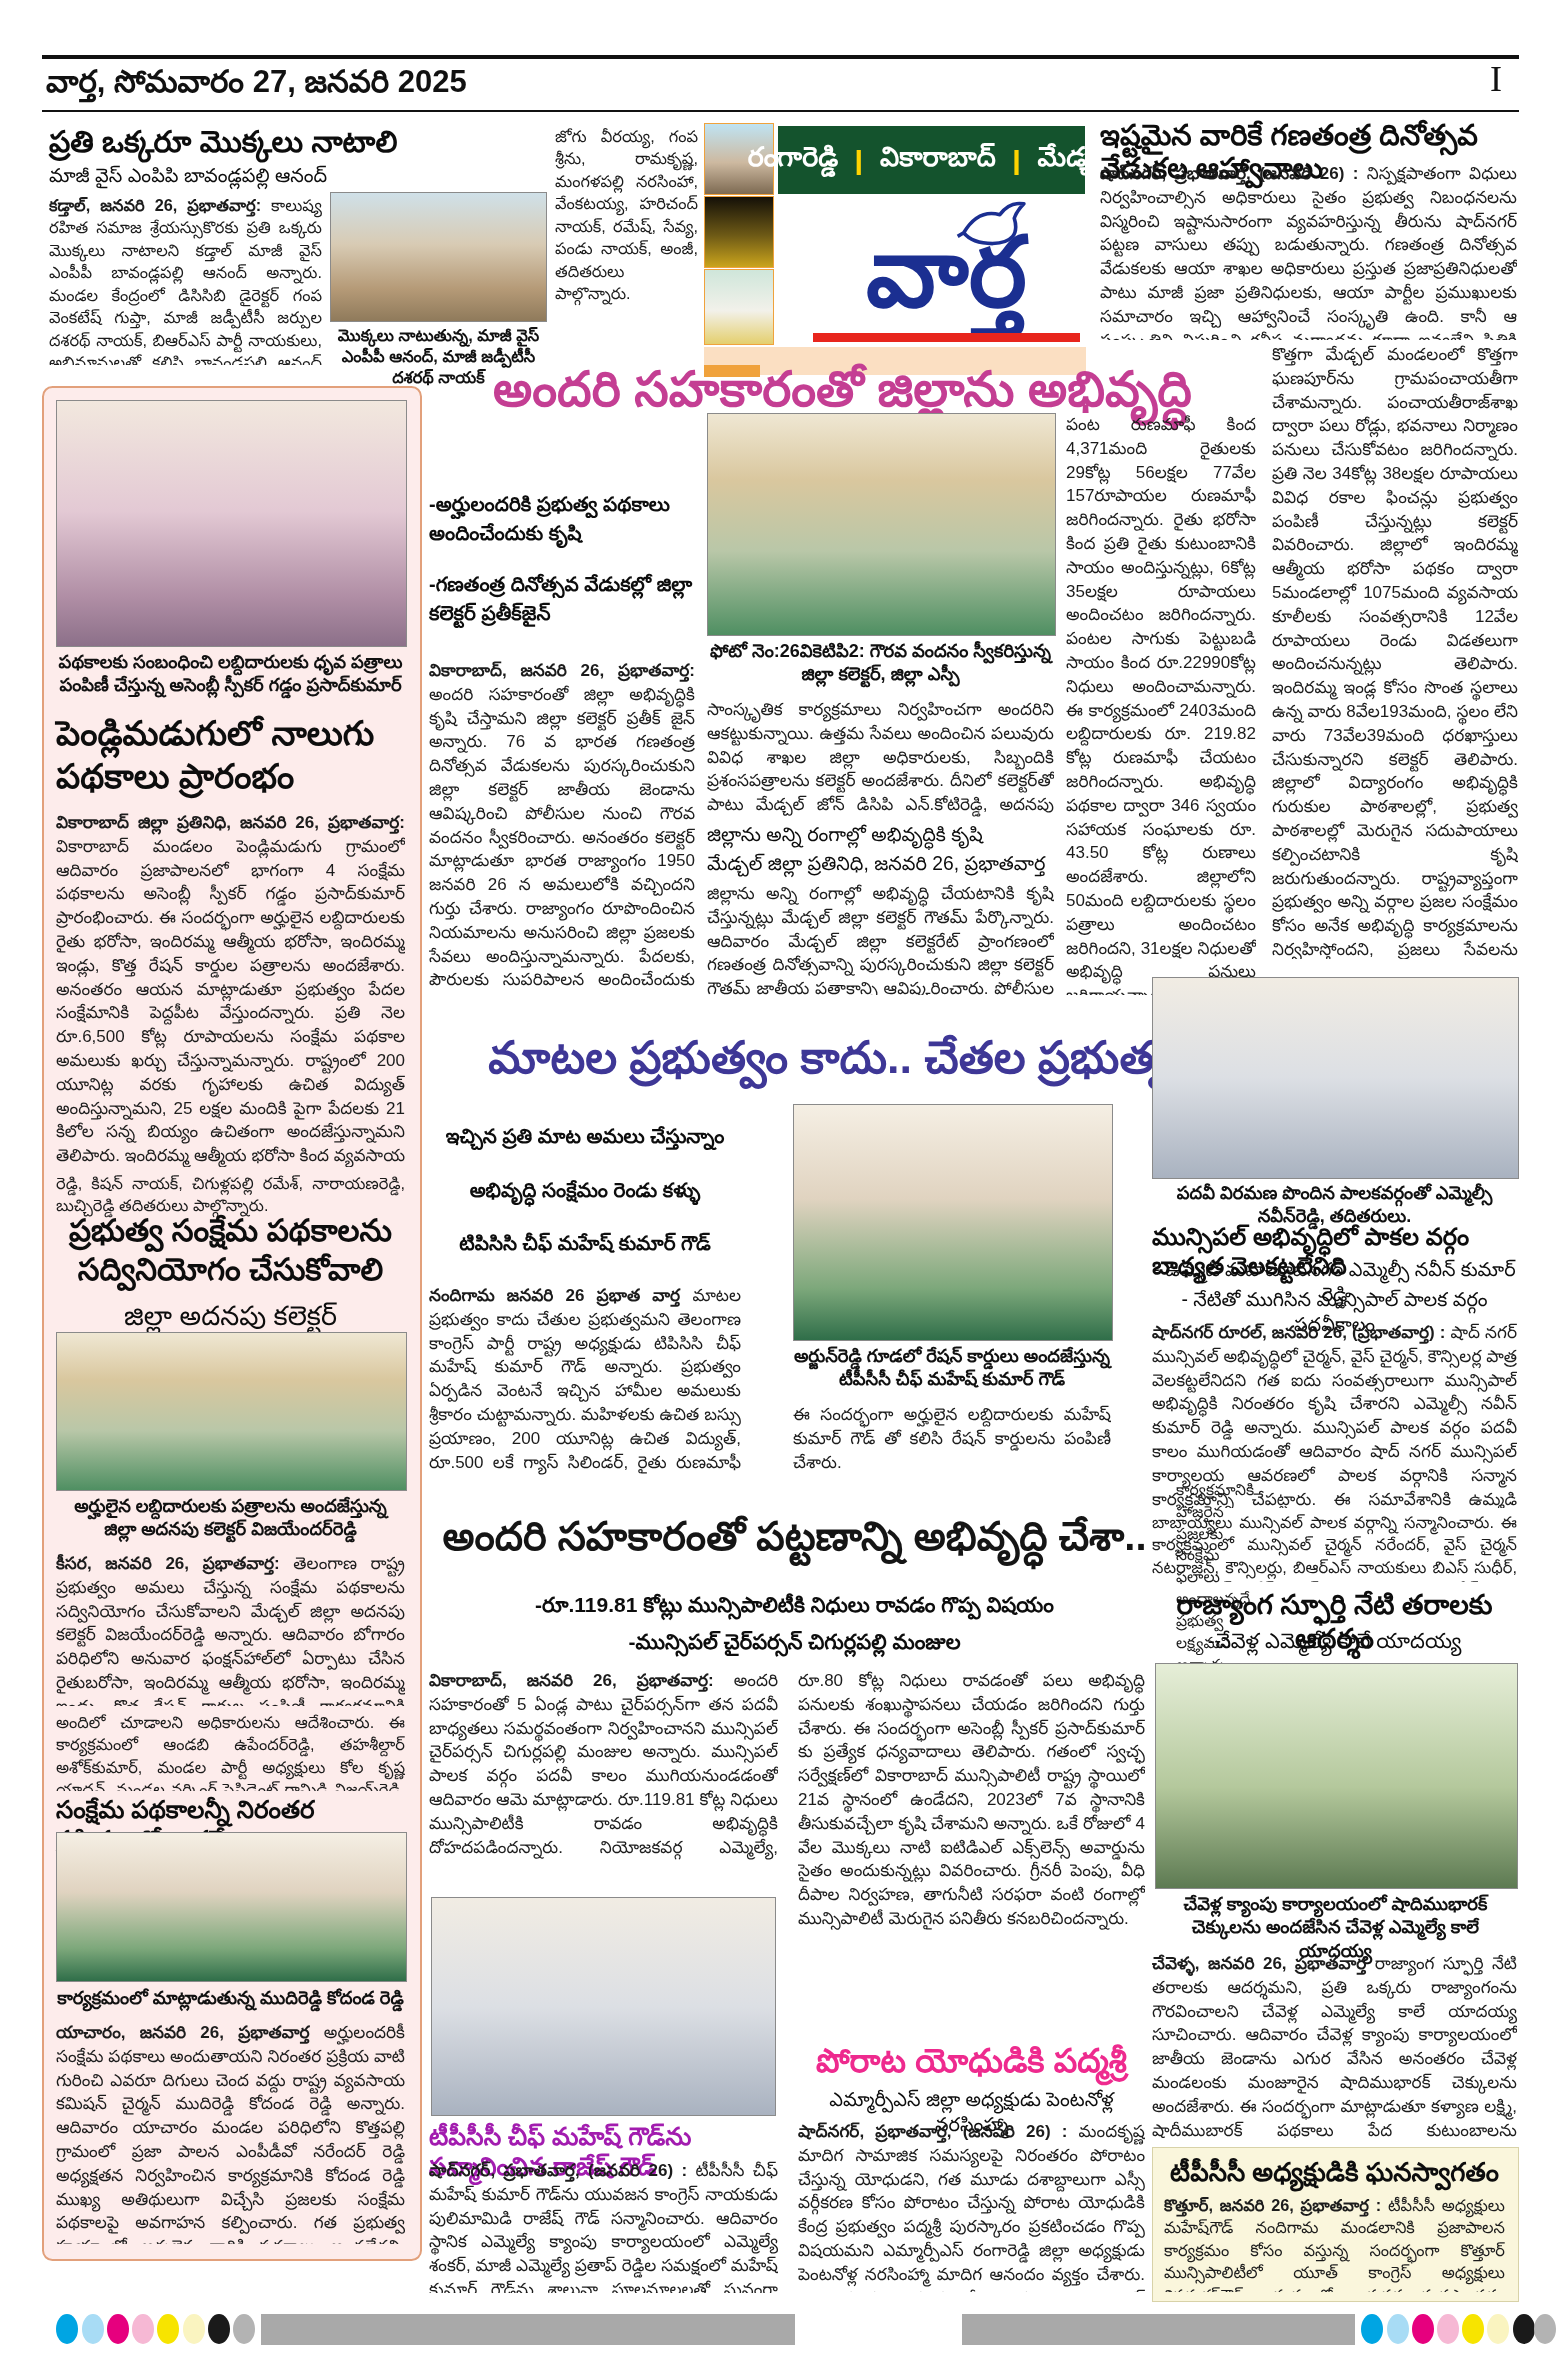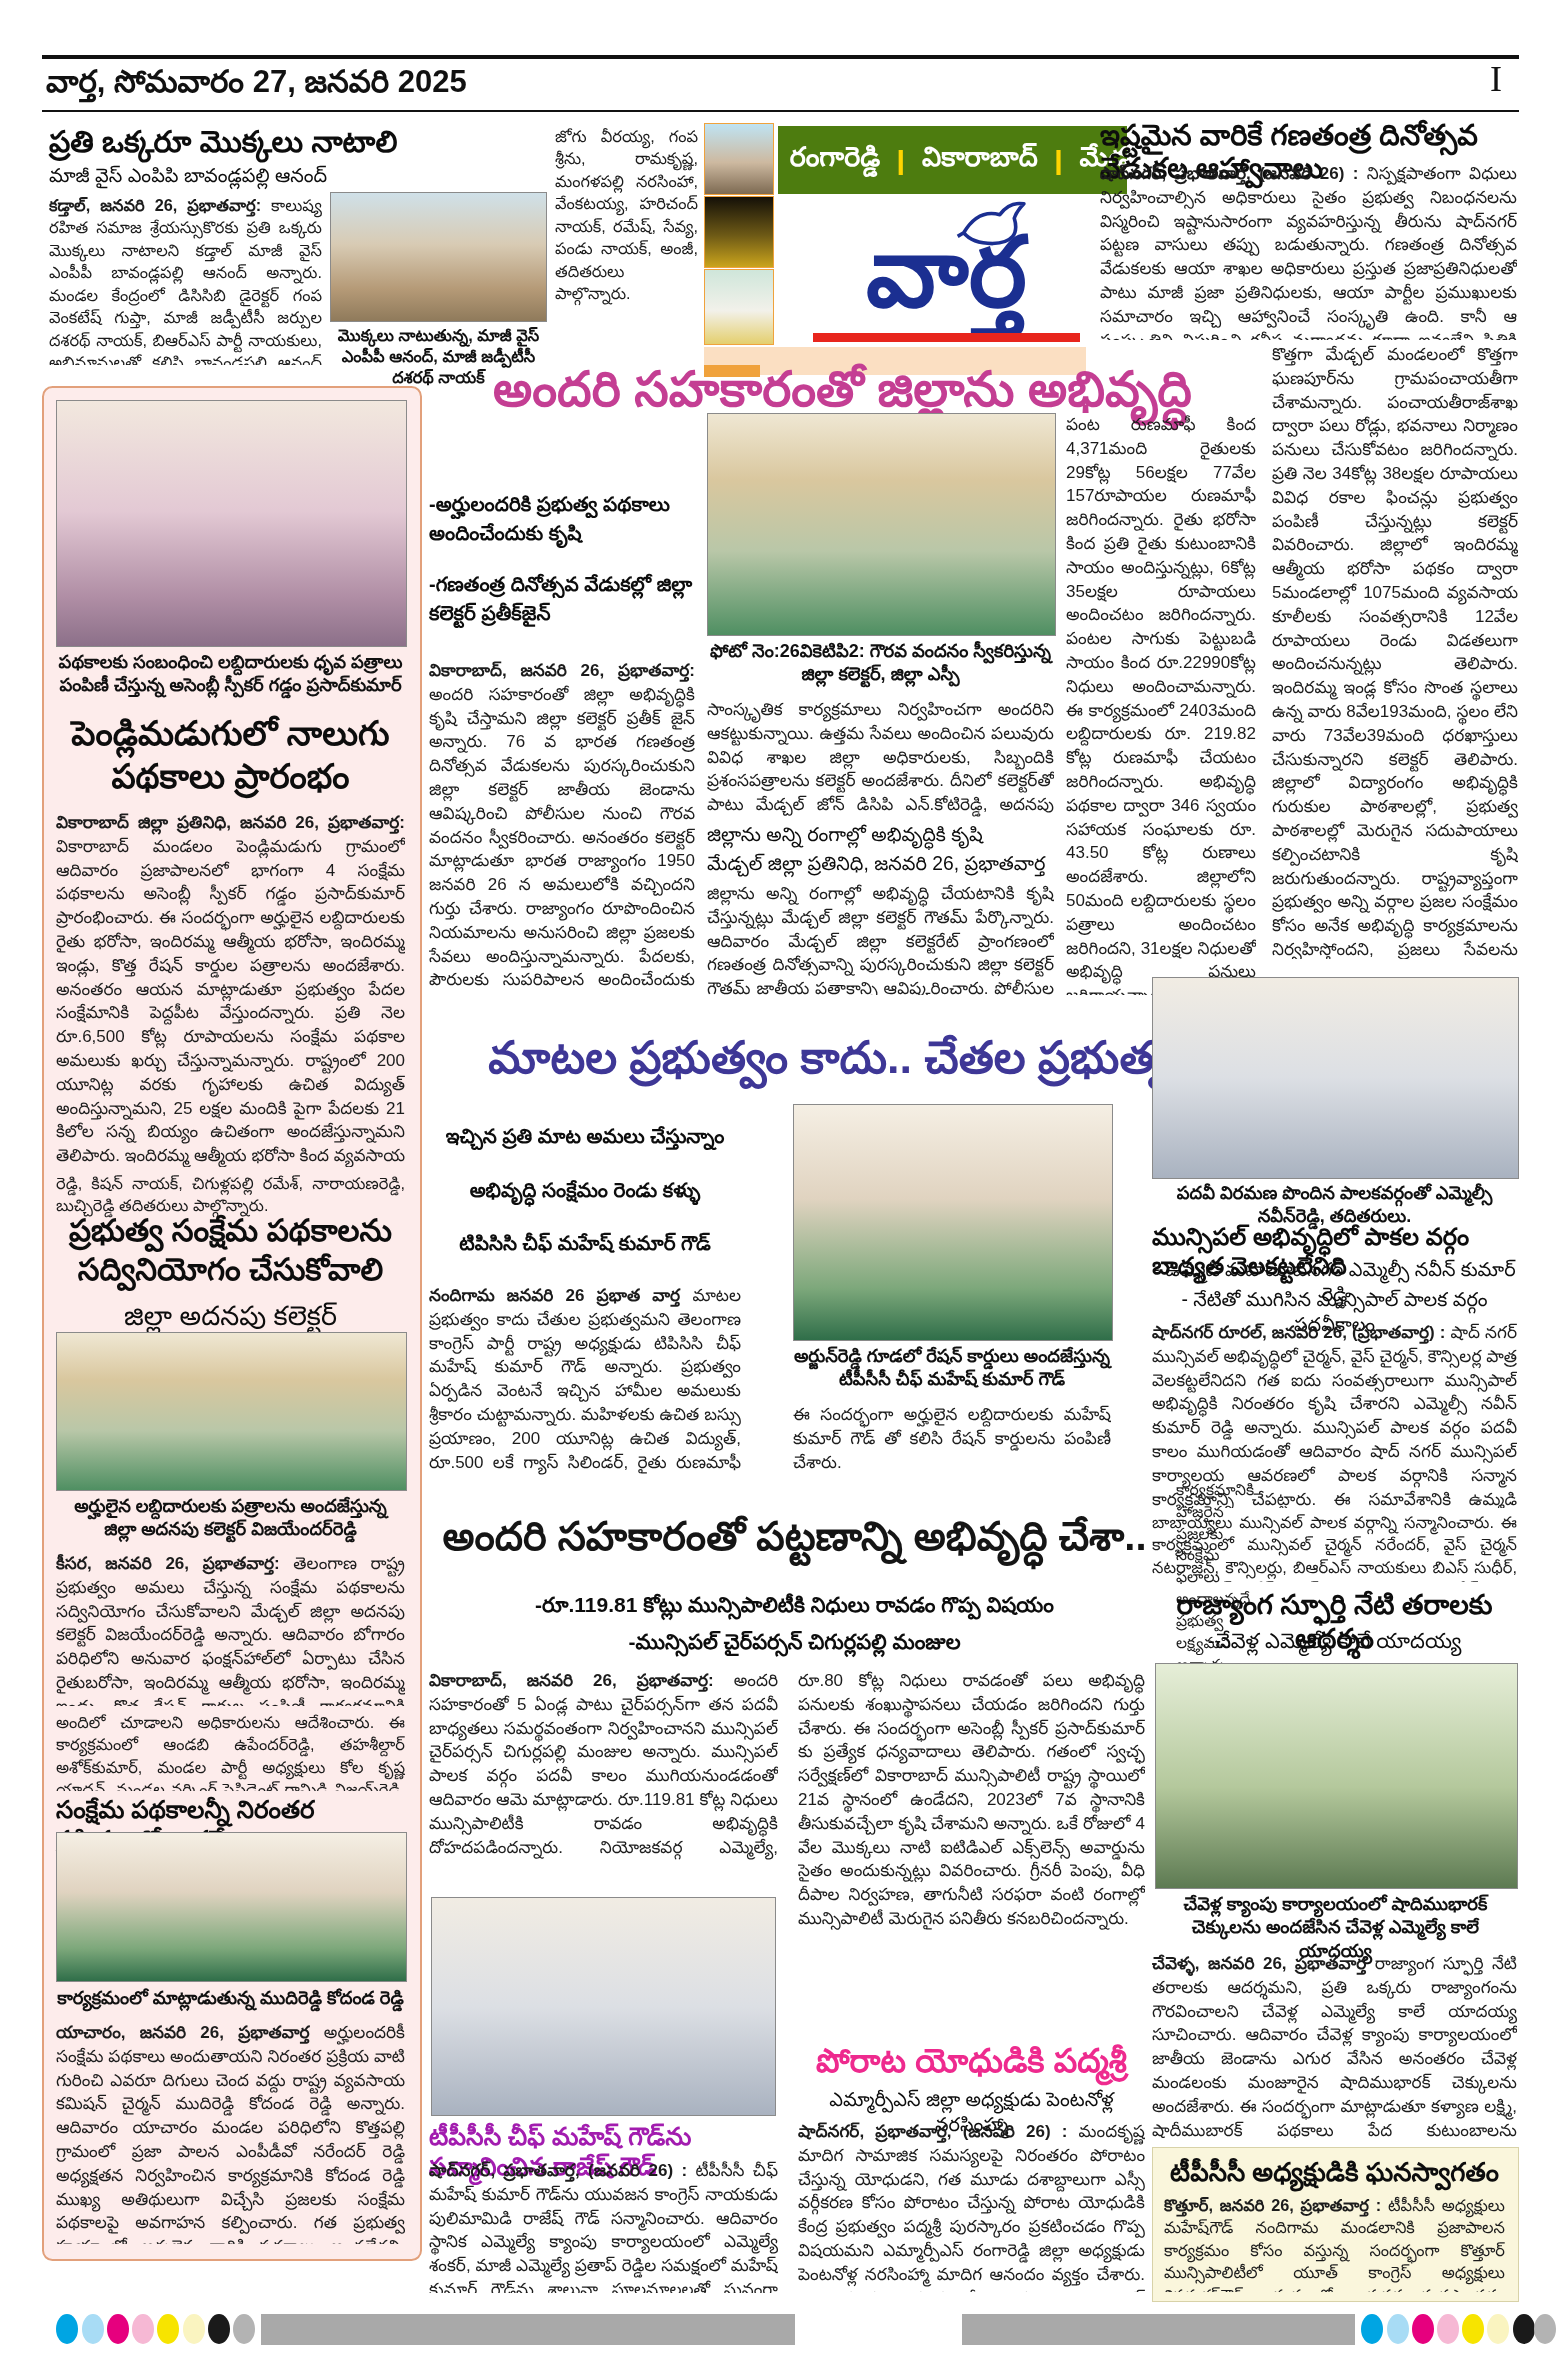--- a/index.html
+++ b/index.html
@@ -24,21 +24,21 @@
   .ph{position:absolute;border:0.7px solid #8a8a8a;}
   .ph-a{background:linear-gradient(180deg,#efe7d3 0%,#d9c79e 30%,#b9c7a8 62%,#4f8f62 100%);}
   .ph-b{background:linear-gradient(180deg,#cfe0e8 0%,#d8cbb4 40%,#b59a77 75%,#8f7a5b 100%);}
   .ph-c{background:linear-gradient(180deg,#f2e8de 0%,#e3c9d4 45%,#b08ea5 80%,#8c7089 100%);}
   .ph-d{background:linear-gradient(180deg,#f1ece3 0%,#dcdfe4 50%,#a9b2c0 100%);}
   .ph-e{background:linear-gradient(180deg,#e6eed8 0%,#b4c89c 55%,#5d7a52 100%);}
   .ph-f{background:linear-gradient(180deg,#f5efe4 0%,#e0d3c0 40%,#7da87b 78%,#2f6e49 100%);}
   .pinkbox{position:absolute;left:42px;top:386px;width:376px;height:1871px;
            background:#fdeceb;border:2.2px solid #e2a07b;border-radius:10.4px;}
   .yellowbox{position:absolute;background:#faf6dc;border:0.7px solid #d8d2a8;}
-  .banner{position:absolute;background:#4d7c0f;display:flex;align-items:center;justify-content:center;gap:10.4px;padding-left:42px;}
+  .banner{position:absolute;background:#14532d;display:flex;align-items:center;justify-content:center;gap:10.4px;}
   .banner span.rg{color:#fff;font-weight:bold;font-size:27px;}
   .banner span.pipe{color:#ffd400;font-weight:bold;font-size:25px;}
   .logo-te{font-weight:bold;color:#1b2f91;font-size:98px;line-height:1;}
   .thumb{position:absolute;border:1.5px solid #f0a23c;}
   .t1{background:linear-gradient(180deg,#bfe3f2 0%,#cdb9a0 55%,#7d6a52 100%);}
   .t2{background:linear-gradient(180deg,#141008 0%,#6e5a16 55%,#caa41c 100%);}
   .t3{background:linear-gradient(180deg,#cfe6da 0%,#f2f1ea 55%,#e4cf6e 100%);}
   .dot{position:absolute;width:22px;height:30px;border-radius:50%;}
   .graybar{position:absolute;height:31px;background:#a9a9a9;}
   .peach{position:absolute;background:#fbdfc2;}
@@ -169,21 +169,21 @@
   <div class="yellowbox" style="left:1152px;top:2147px;width:365px;height:153px;"></div>
   <div class="abs h-med" style="left:1158px;top:2157px;width:353px;text-align:center;font-size:26px;">టీపీసీసీ అధ్యక్షుడికి ఘనస్వాగతం</div>
   <div class="abs body-s" style="left:1164px;top:2194px;width:341px;height:98px;overflow:hidden;">
     <b class="dl">కొత్తూర్, జనవరి 26, ప్రభాతవార్త :</b>
     <span>టీపీసీసీ అధ్యక్షులు మహేష్‌గౌడ్ నందిగామ మండలానికి ప్రజాపాలన కార్యక్రమం కోసం వస్తున్న సందర్భంగా కొత్తూర్ మున్సిపాలిటీలో యూత్ కాంగ్రెస్ అధ్యక్షులు శివశంకర్‌గౌడ్ ఆధ్వర్యంలో ఆయనకు ఘనస్వాగతం లభించింది. ఆదివారం ప్రజాపాలన సంక్షేమ పథకాలు లబ్దిదారులకు అందజేయడానికి వస్తున్న టీపీసీసీ మహేష్‌గౌడ్‌కు యూత్ కాంగ్రెస్ పార్టీ అధ్యక్షులు శివశంకర్‌గౌడ్ పార్టీ యువకులు కార్యకర్తలతో కలిసి, పూలమాలలు వేసి సత్కరించారు.</span>
   </div>
 
   <div class="pinkbox">
     <div class="ph ph-c" style="left:12px;top:12px;width:349px;height:245px;"></div>
     <div class="abs cap" style="left:12px;top:263px;width:349px;">పథకాలకు సంబంధించి లబ్దిదారులకు ధృవ పత్రాలు పంపిణీ చేస్తున్న అసెంబ్లీ స్పీకర్ గడ్డం ప్రసాద్‌కుమార్</div>
-    <div class="abs h-med" style="left:12px;top:324px;width:349px;text-align:center;font-size:34px;line-height:1.25;">పెండ్లిమడుగులో నాలుగు పథకాలు ప్రారంభం</div>
+    <div class="abs h-med" style="left:12px;top:324px;width:349px;font-size:34px;line-height:1.25;">పెండ్లిమడుగులో నాలుగు పథకాలు ప్రారంభం</div>
     <div class="abs body-t" style="left:12px;top:423px;width:349px;height:356px;overflow:hidden;">
       <b class="dl">వికారాబాద్ జిల్లా ప్రతినిధి, జనవరి 26, ప్రభాతవార్త:</b>
       <span>వికారాబాద్ మండలం పెండ్లిమడుగు గ్రామంలో ఆదివారం ప్రజాపాలనలో భాగంగా 4 సంక్షేమ పథకాలను అసెంబ్లీ స్పీకర్ గడ్డం ప్రసాద్‌కుమార్ ప్రారంభించారు. ఈ సందర్భంగా అర్హులైన లబ్దిదారులకు రైతు భరోసా, ఇందిరమ్మ ఆత్మీయ భరోసా, ఇందిరమ్మ ఇండ్లు, కొత్త రేషన్ కార్డుల పత్రాలను అందజేశారు. అనంతరం ఆయన మాట్లాడుతూ ప్రభుత్వం పేదల సంక్షేమానికి పెద్దపీట వేస్తుందన్నారు. ప్రతి నెల రూ.6,500 కోట్ల రూపాయలను సంక్షేమ పథకాల అమలుకు ఖర్చు చేస్తున్నామన్నారు. రాష్ట్రంలో 200 యూనిట్ల వరకు గృహాలకు ఉచిత విద్యుత్ అందిస్తున్నామని, 25 లక్షల మందికి పైగా పేదలకు 21 కిలోల సన్న బియ్యం ఉచితంగా అందజేస్తున్నామని తెలిపారు. ఇందిరమ్మ ఆత్మీయ భరోసా కింద వ్యవసాయ కూలీలకు ఏటా రూ.12 వేలు అందిస్తామన్నారు. గ్రామంలో రూ.120 కోట్లతో ప్రధాన రహదారుల అభివృద్ధి పనులు చేపడతామన్నారు. ఈ కార్యక్రమంలో ఎమ్మెల్యే, జిల్లా కలెక్టర్, స్థానిక ప్రజాప్రతినిధులు, అధికారులు, గ్రామస్తులు పాల్గొన్నారు.</span>
     </div>
     <div class="abs names" style="left:12px;top:784px;width:349px;">రెడ్డి, కిషన్ నాయక్, చిగుళ్లపల్లి రమేశ్, నారాయణరెడ్డి, బుచ్చిరెడ్డి తదితరులు పాల్గొన్నారు.</div>
     <div class="abs h-med" style="left:12px;top:824px;width:349px;text-align:center;font-size:31px;line-height:1.25;">ప్రభుత్వ సంక్షేమ పథకాలను సద్వినియోగం చేసుకోవాలి</div>
     <div class="abs sub-b" style="left:12px;top:911px;width:349px;text-align:center;font-size:27px;">జిల్లా అదనపు కలెక్టర్ విజయేందర్‌రెడ్డి</div>
     <div class="ph ph-a" style="left:12px;top:944px;width:349px;height:157px;"></div>
     <div class="abs cap" style="left:12px;top:1107px;width:349px;">అర్హులైన లబ్దిదారులకు పత్రాలను అందజేస్తున్న జిల్లా అదనపు కలెక్టర్ విజయేందర్‌రెడ్డి</div>
     <div class="abs body-t" style="left:12px;top:1164px;width:349px;height:154px;overflow:hidden;">

